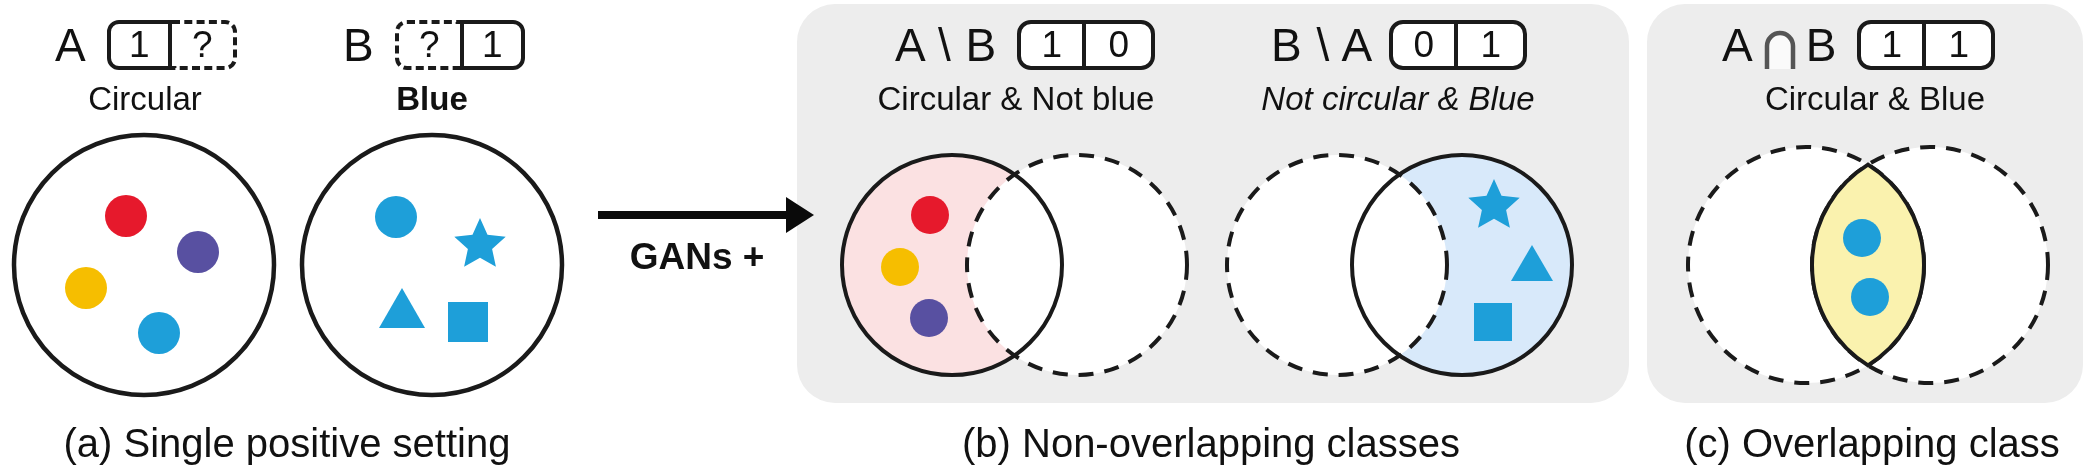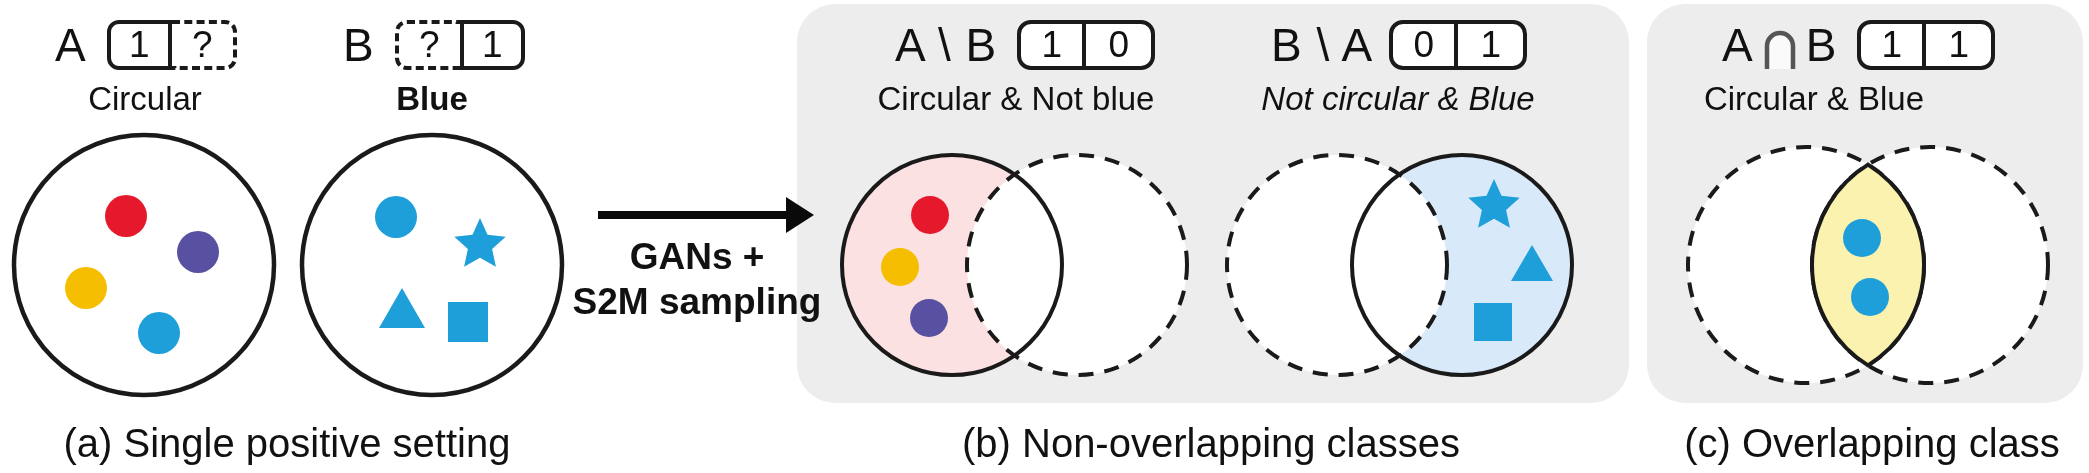--- a/index.html
+++ b/index.html
@@ -128,21 +128,20 @@
     <span class="big-label">B</span>
     <div class="halfbox">
       <div class="cell dashed-left">?</div>
       <div class="cell solid-right">1</div>
     </div>
   </div>
   <div class="txt sub-label" style="left:432px;font-weight:bold;">Blue</div>
 
   <div class="txt arrow-label">
     <div>GANs +</div>
-    <div>S2M sampling</div>
   </div>
 
   <div class="txt title-row" style="left:895px;">
     <span class="big-label">A \ B</span>
     <div class="pairbox">
       <div class="cell first">1</div>
       <div class="cell">0</div>
     </div>
   </div>
   <div class="txt sub-label" style="left:1016px;">Circular &amp; Not blue</div>
@@ -162,19 +161,19 @@
       <svg class="cap-icon" width="40" height="46" viewBox="0 0 40 46">
         <path d="M7 46 V23 a13 13 0 0 1 26 0 V46" fill="#fafafa" stroke="#555555" stroke-width="4.5"></path>
       </svg>
       <span class="big-label">B</span>
     </span>
     <div class="pairbox">
       <div class="cell first">1</div>
       <div class="cell">1</div>
     </div>
   </div>
-  <div class="txt sub-label" style="left:1814px;">Circular &amp; Blue</div>
+  <div class="txt sub-label" style="left:1875px;">Circular &amp; Blue</div>
 
   <div class="txt caption" style="left:287px;">(a) Single positive setting</div>
   <div class="txt caption" style="left:1211px;">(b) Non-overlapping classes</div>
   <div class="txt caption" style="left:1872px;">(c) Overlapping class</div>
 
 </div>
 
 </body></html>

